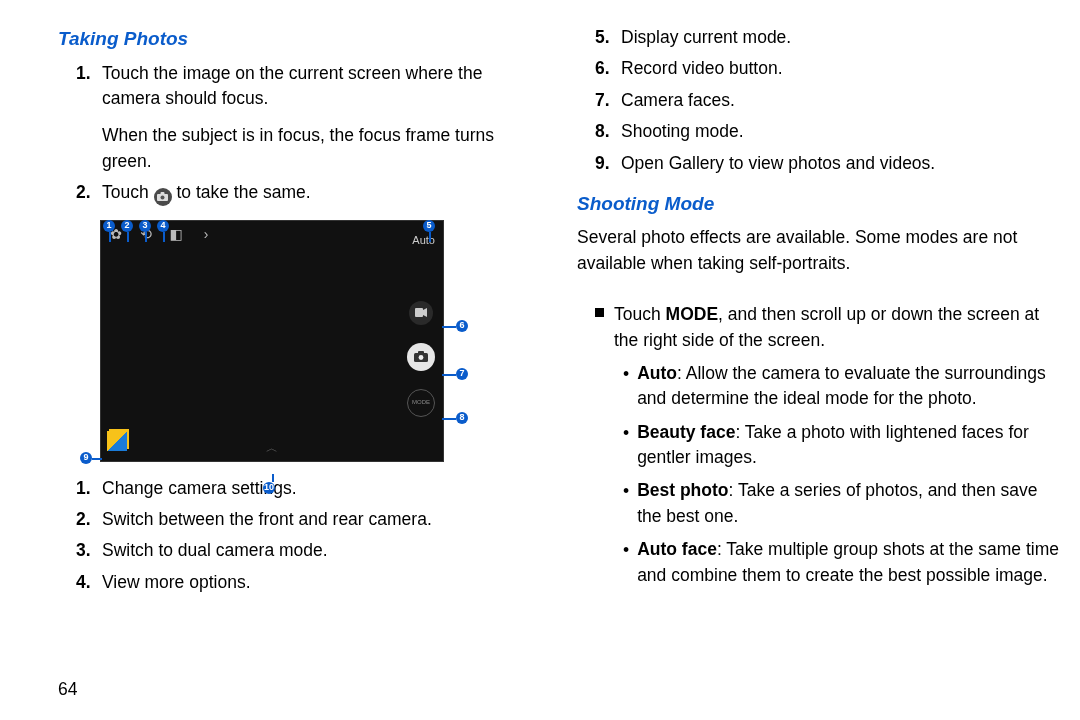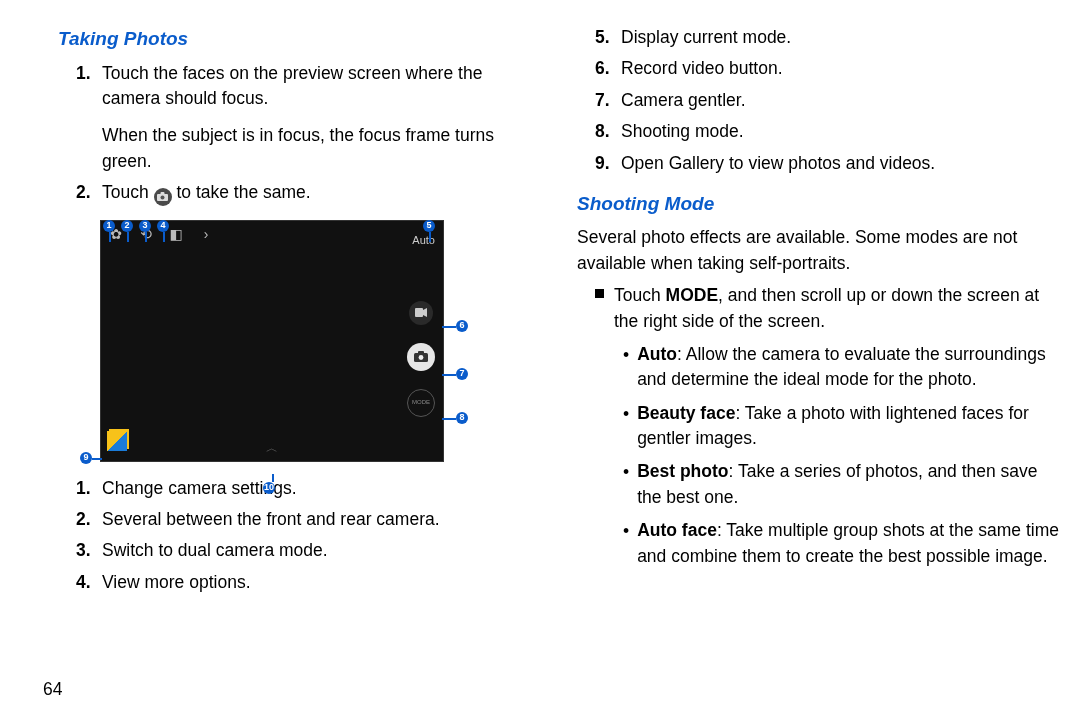--- a/index.html
+++ b/index.html
@@ -137,40 +137,40 @@
     width:20px; height:20px;
     background: linear-gradient(135deg,#f7c21a 50%, #1a7bd8 50%);
     box-shadow: 2px -2px 0 #f7c21a;
   }
   .chev {
     position:absolute; bottom:3px; left:50%; transform:translateX(-50%);
     color:#666; font-size:12px;
   }
   .page-num {
     position:absolute;
-    left: 43px;
+    left: 58px;
     bottom: 18px;
     font-size: 17.5px;
   }
   .pagewrap { position:relative; width:1080px; height:720px; }
 </style>
 </head>
 <body>
 <div class="pagewrap">
 
 <div class="page">
 
   <div class="col left">
     <div class="h-blue">Taking Photos</div>
 
     <ol class="main">
       <li>
         <span class="num">1.</span>
         <span class="body">
-          <span>Touch the faces on the preview screen where the camera should focus.</span>
+          <span>Touch the image on the current screen where the camera should focus.</span>
           <div class="subpara">When the subject is in focus, the focus frame turns green.</div>
         </span>
       </li>
       <li>
         <span class="num">2.</span>
         <span class="body">
           <span>Touch </span>
           <span class="cam-ico">
             <svg width="11" height="9" viewBox="0 0 11 9">
                   <rect x="0" y="2" width="11" height="7" rx="1" fill="#ddd"></rect>
@@ -235,21 +235,21 @@
       <span class="callout-line" style="top:254px;left:184px;width:2px;height:8px;"></span>
     </div>
 
     <ol class="main">
       <li>
             <span class="num">1.</span>
             <span class="body">Change camera settings.</span>
           </li>
       <li>
             <span class="num">2.</span>
-            <span class="body">Several between the front and rear camera.</span>
+            <span class="body">Switch between the front and rear camera.</span>
           </li>
       <li>
             <span class="num">3.</span>
             <span class="body">Switch to dual camera mode.</span>
           </li>
       <li>
             <span class="num">4.</span>
             <span class="body">View more options.</span>
           </li>
     </ol>
@@ -260,36 +260,36 @@
       <li>
             <span class="num">5.</span>
             <span class="body">Display current mode.</span>
           </li>
       <li>
             <span class="num">6.</span>
             <span class="body">Record video button.</span>
           </li>
       <li>
             <span class="num">7.</span>
-            <span class="body">Camera gentler.</span>
+            <span class="body">Camera faces.</span>
           </li>
       <li>
             <span class="num">8.</span>
             <span class="body">Shooting mode.</span>
           </li>
       <li>
             <span class="num">9.</span>
             <span class="body">Open Gallery to view photos and videos.</span>
           </li>
     </ol>
 
     <div class="h-blue" style="margin-top:14px">Shooting Mode</div>
     <div>Several photo effects are available. Some modes are not available when taking self-portraits.</div>
 
-    <div class="sq-item" style="margin-top:7px">
+    <div class="sq-item" style="margin-top:26px">
       <span class="sq-bullet"></span>
       <span class="body">
         <span>Touch </span><span class="bold">MODE</span><span>, and then scroll up or down the screen at the right side of the screen.</span>
       </span>
     </div>
 
     <div class="dot-list">
       <div class="dot-item">
             <span class="dot">•</span>
             <span><span class="bold">Auto</span><span>: Allow the camera to evaluate the surroundings and determine the ideal mode for the photo.</span></span>

